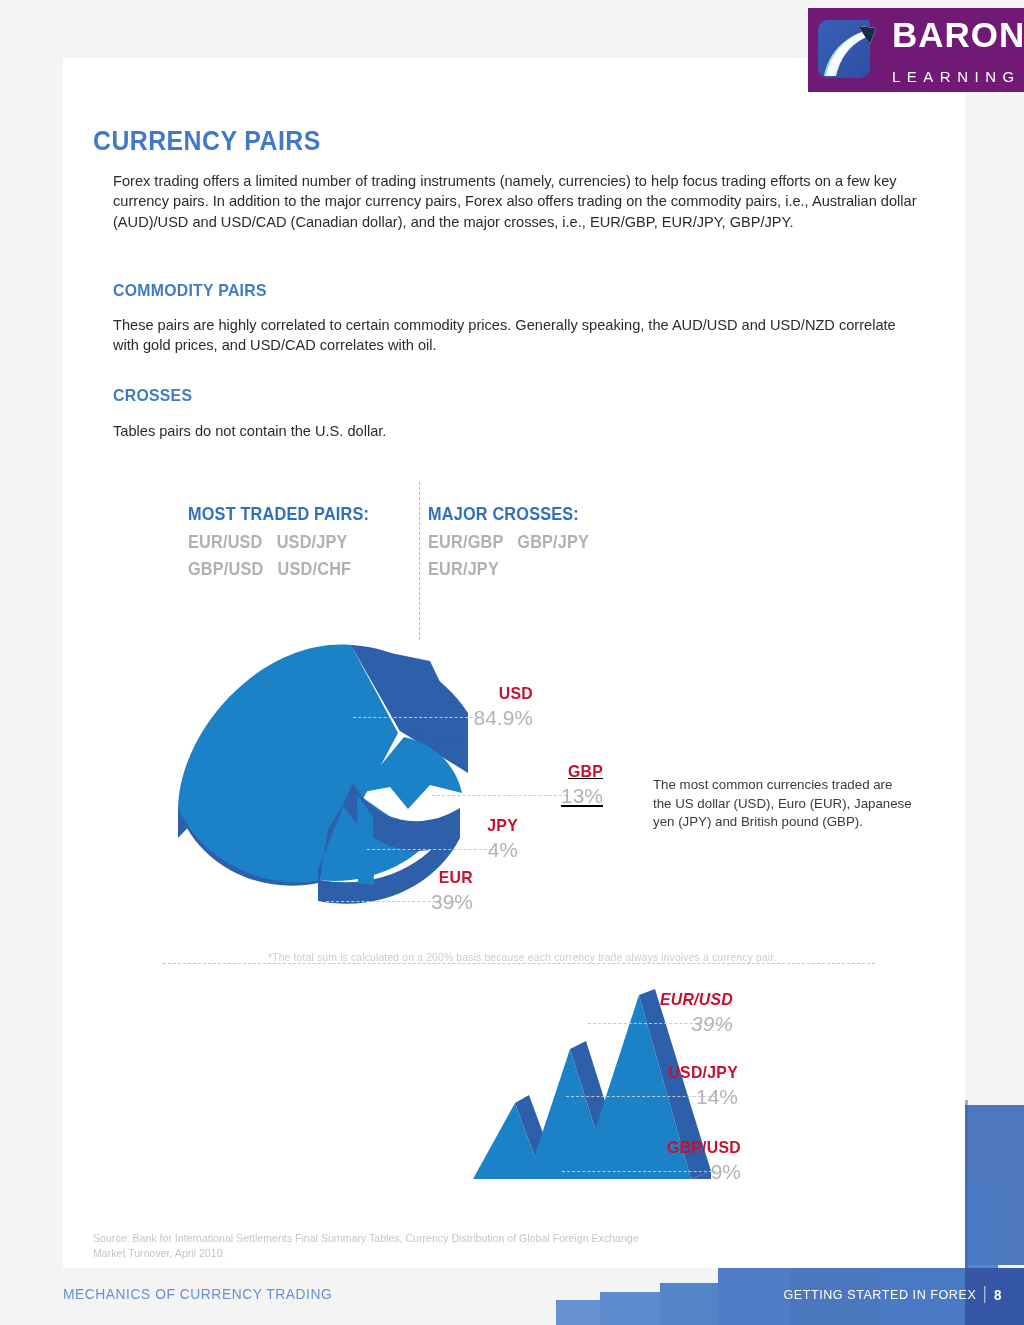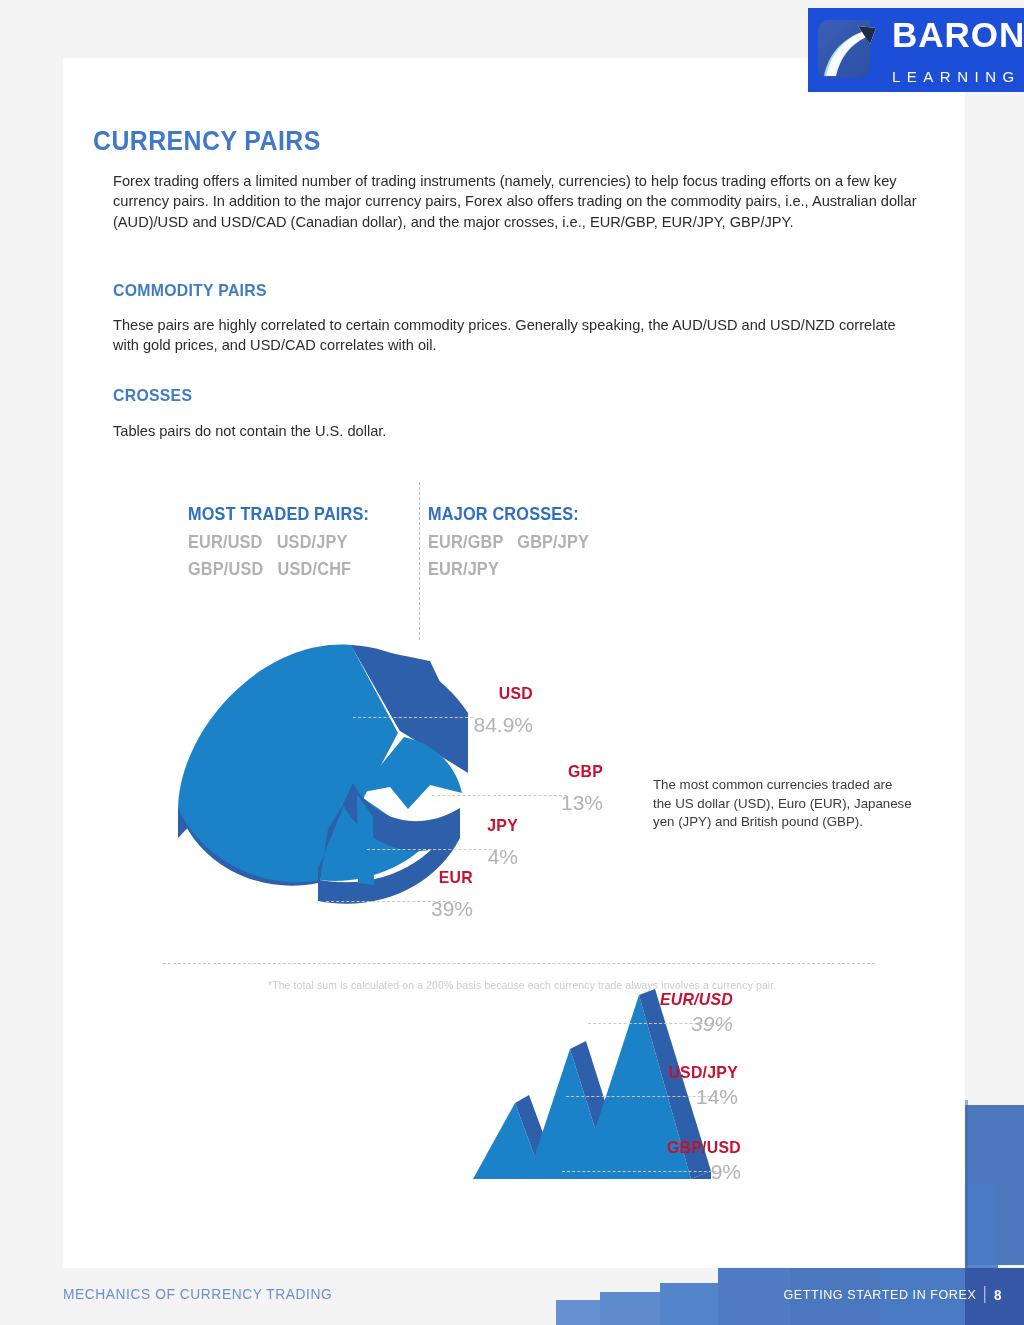--- a/index.html
+++ b/index.html
@@ -10,21 +10,21 @@
     overflow:hidden;
     position:relative;
   }
   .page{
     position:absolute;left:63px;top:58px;width:902px;height:1210px;
     background:#ffffff;
   }
   
   .logo{
     position:absolute;left:808px;top:8px;width:216px;height:84px;
-    background:#1d4ed8;
+    background:#701a75;
     display:flex;align-items:center;
     overflow:hidden;
   }
   .logo-mark{
     position:relative;width:64px;height:64px;margin-left:10px;flex:none;
   }
   .logo-mark .sq{
     position:absolute;left:0;top:2px;width:52px;height:58px;
     background:linear-gradient(135deg,#3b5fb8 0%,#2d4fa3 100%);
     border-radius:10px 2px 10px 10px;
@@ -85,31 +85,31 @@
   
   .pie-wrap{position:absolute;left:105px;top:575px;width:760px;height:300px;}
   .pie-svg{position:absolute;left:0;top:0;}
   .pie-label{position:absolute;text-align:right;}
   .pie-label .name{
     color:#c8102e;font-size:17px;font-weight:bold;letter-spacing:.3px;
     transform:scaleX(.93);transform-origin:right center;display:block;
   }
   .pie-label .pct{
     color:#b3b3b3;font-size:21px;font-weight:normal;display:block;
-    margin-top:9px;
+    margin-top:2px;
   }
   .leader{position:absolute;border-top:1px dashed #c9c9c9;height:0;}
 
   .pie-note{
     position:absolute;left:485px;top:130px;width:260px;
     color:#3a3a3a;font-size:13.3px;line-height:18.5px;
   }
 
   .footnote{
-    position:absolute;left:205px;top:912px;width:660px;
+    position:absolute;left:205px;top:884px;width:660px;
     color:#cccccc;font-size:10.4px;letter-spacing:.15px;
   }
 
   .hdash{
     position:absolute;left:100px;top:905px;width:712px;height:0;
     border-top:1px dashed #c6c6c6;
   }
 
   
   .tri-wrap{position:absolute;left:105px;top:925px;width:760px;height:230px;}
@@ -237,21 +237,21 @@
 
     <span class="leader" style="left:185px;top:84px;width:120px;"></span>
     <span class="leader" style="left:264px;top:162px;width:135px;"></span>
     <span class="leader" style="left:199px;top:216px;width:130px;"></span>
     <span class="leader" style="left:158px;top:268px;width:130px;"></span>
 
     <div class="pie-label" style="left:245px;top:51px;width:120px;">
       <span class="name">USD</span>
       <span class="pct">84.9%</span>
     </div>
-    <div class="pie-label" style="left:315px;top:129px;width:120px;">
+    <div class="pie-label" style="left:315px;top:129px;width:120px;text-decoration:underline;">
       <span class="name">GBP</span>
       <span class="pct">13%</span>
     </div>
     <div class="pie-label" style="left:250px;top:183px;width:100px;">
       <span class="name">JPY</span>
       <span class="pct">4%</span>
     </div>
     <div class="pie-label" style="left:205px;top:235px;width:100px;">
       <span class="name">EUR</span>
       <span class="pct">39%</span>
@@ -292,20 +292,21 @@
       <span class="name">USD/JPY</span>
       <span class="pct">14%</span>
     </div>
     <div class="tri-label" style="left:443px;top:155px;width:130px;">
       <span class="name">GBP/USD</span>
       <span class="pct">9%</span>
     </div>
 
   </div>
 
+  <p class="source">Source: Bank for International Settlements Final Summary Tables, Currency Distribution of Global Foreign Exchange Market Turnover, April 2010.</p>
 </div>
 
 <div class="logo">
   <div class="logo-mark">
     <div class="sq"></div>
     <svg class="swoosh" viewBox="0 0 64 64">
       <path d="M6 58 C 10 38, 22 22, 44 14 L40 8 L58 10 L52 26 L48 19 C 30 27, 19 42, 16 58 Z" fill="#9fd8f0"></path>
       <path d="M18 58 C 22 40, 32 27, 48 19 L52 26 L58 10 L40 8 L44 14 C 24 22, 12 38, 8 58 Z" fill="#ffffff" opacity=".92"></path>
       <path d="M40 8 L58 10 L52 26 Z" fill="#1c2b4a"></path>
     </svg>

